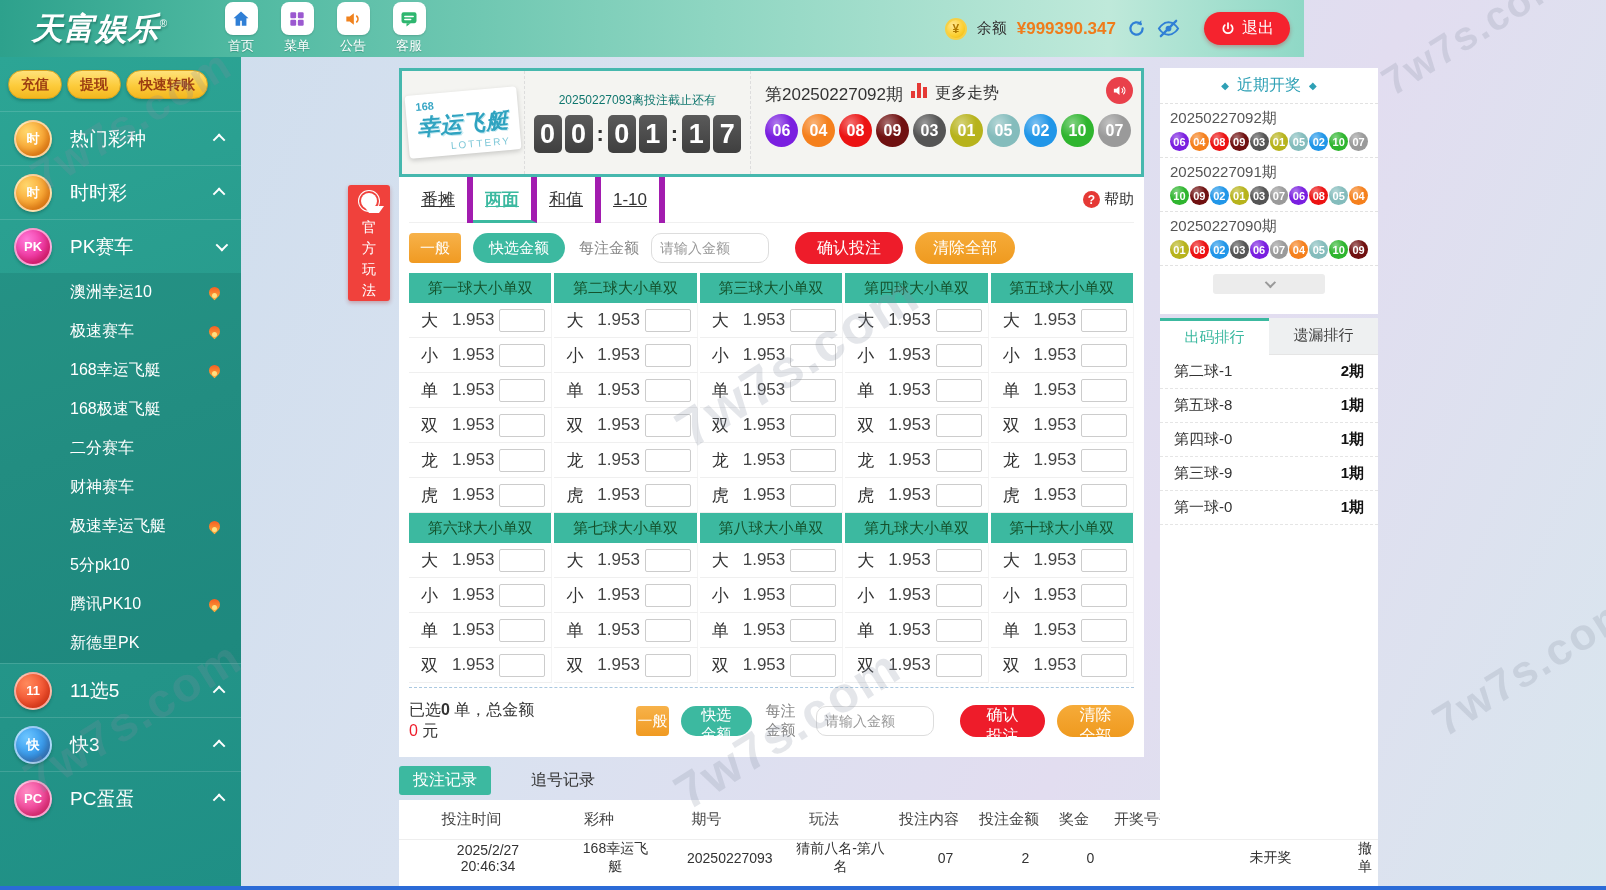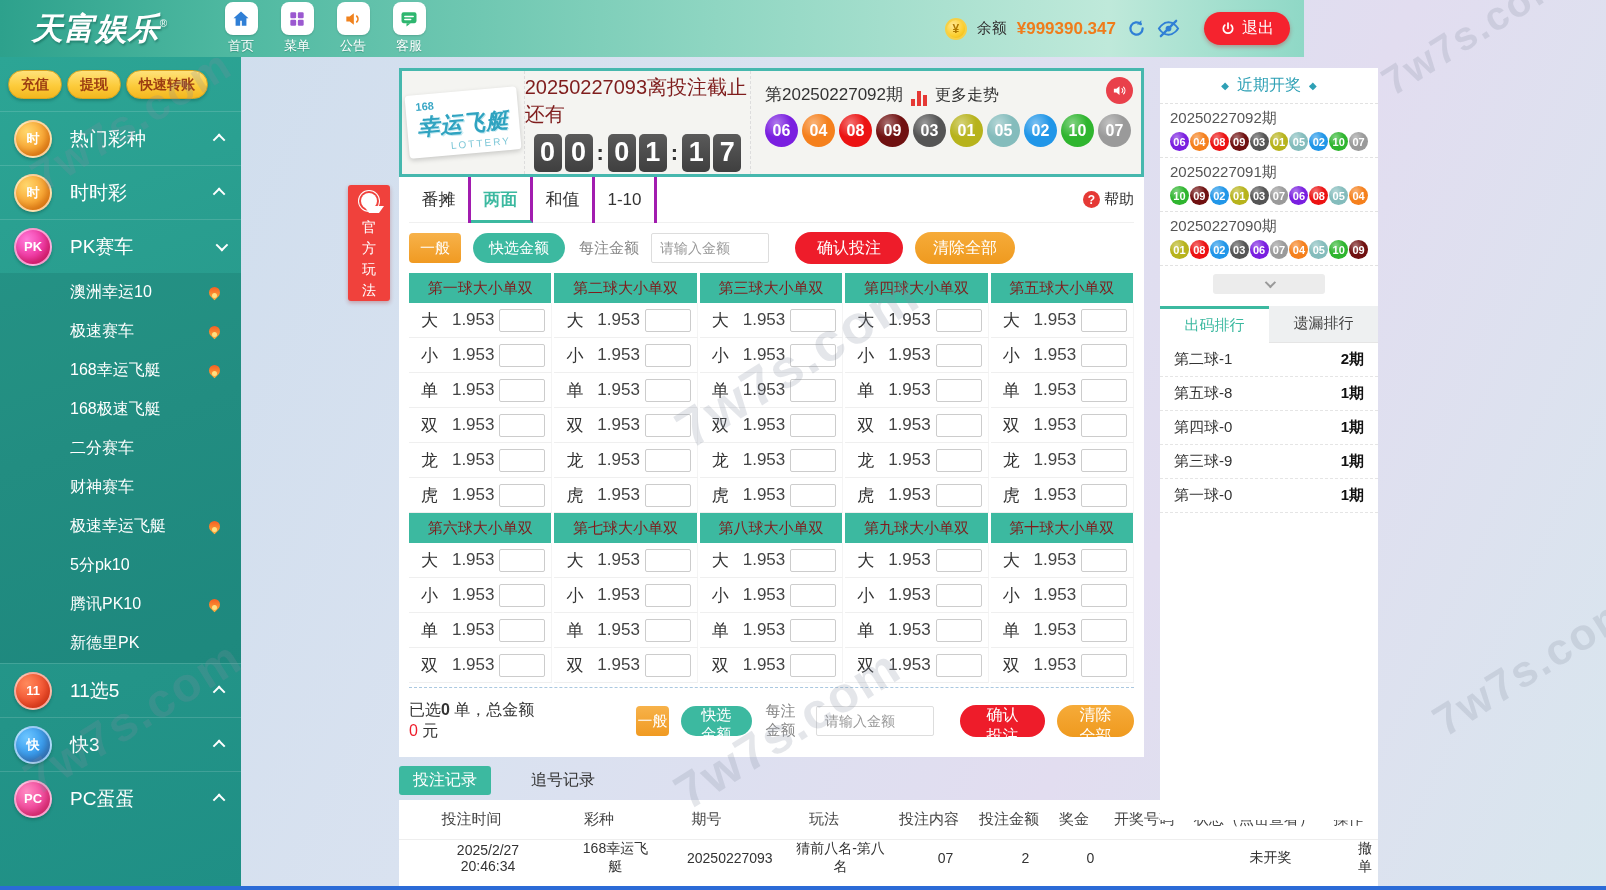--- a/index.html
+++ b/index.html
@@ -61,27 +61,27 @@
   .banner { position:absolute; left:399px; top:68px; width:745px; height:109px; z-index:6;
             background:#f4f4f1; border:3px solid #46b8ae; display:flex; }
   .banner-logo-wrap { width:128px; display:flex; align-items:center; justify-content:center; }
   .banner-logo { background:#fff; padding:6px 10px 4px; border-radius:4px; transform:rotate(-5deg);
                  box-shadow:0 2px 5px rgba(0,0,0,.18); text-align:center; }
   .bl-168 { color:#3aa7c5; font-size:11px; font-weight:700; text-align:left; }
   .bl-name { color:#2fa3c0; font-size:22px; font-weight:700; font-style:italic; letter-spacing:1px;
              text-shadow:1px 1px 0 #bfe6ef; }
   .bl-sub { color:#7fc8d8; font-size:10px; letter-spacing:2px; text-align:right; }
   .banner-mid { width:238px; border-left:1px dashed #ddd; display:flex; flex-direction:column; align-items:center; justify-content:center; gap:6px; }
-  .cd-label { color:#7f1d1d; font-size:20px; }
+  .cd-label { color:#0f766e; font-size:12px; }
   .cd-row { display:flex; align-items:center; gap:3px; }
   .cd-digit { width:28px; height:38px; background:linear-gradient(#5a5a5a,#3f3f3f); border-radius:5px; color:#fff;
               font-size:27px; font-weight:700; display:flex; align-items:center; justify-content:center; }
   .cd-colon { color:#333; font-size:22px; font-weight:700; margin:0 1px; }
   .banner-right { flex:1; border-left:1px dashed #ddd; position:relative; padding:12px 10px 0 14px; }
-  .br-row1 { display:flex; align-items:flex-end; gap:8px; }
+  .br-row1 { display:flex; align-items:flex-start; gap:8px; }
   .issue-txt { color:#333; font-size:17px; }
   .bars-ico { display:flex; align-items:flex-end; gap:2px; height:15px; }
   .bars-ico i { display:block; width:4px; background:#e53935; }
   .more-trend { color:#333; font-size:16px; cursor:pointer; }
   .balls-row { display:flex; gap:4px; margin-top:8px; }
   .ball { border-radius:50%; color:#fff; font-weight:700; display:flex; align-items:center; justify-content:center;
           background-image:radial-gradient(circle at 35% 28%,rgba(255,255,255,.4),rgba(255,255,255,0) 45%); }
   .ball.big { width:33px; height:33px; font-size:16px; }
   .ball.small { width:19px; height:19px; font-size:11px; }
   .speaker-btn { position:absolute; right:8px; top:6px; width:27px; height:27px; border-radius:50%; background:#e9404b;
@@ -93,40 +93,40 @@
   .medal { width:16px; height:16px; margin:8px 0 2px; border-radius:50%; background:#fff; position:relative;
            box-shadow:0 0 0 2px #f0413c, 0 0 0 3px #fff; }
   .medal:after { content:""; position:absolute; left:3px; top:13px; border:5px solid #fff; border-top-width:7px;
                  border-bottom:0; border-left-color:transparent; border-right-color:transparent; width:10px; }
   .official-tag .vt { color:#fff; font-size:14px; line-height:21px; margin-top:6px; text-align:center; }
 
   
   .bet-panel { position:absolute; left:399px; top:177px; width:745px; height:580px; background:#fff; z-index:6; padding:0 10px; }
   .bet-tabs { display:flex; align-items:center; height:46px; border-bottom:1px solid #f0f0f0; }
   .bet-tab { min-width:62px; padding:0 12px; height:46px; line-height:46px; text-align:center; font-size:17px; color:#333;
-             border-right:3px solid #a21caf; cursor:pointer; }
+             border-right:6px solid #a21caf; cursor:pointer;text-decoration:underline; }
   .bet-tab.active { color:#3cb9a0; border-bottom:3px solid #3cb9a0; font-weight:700; }
   .help-link { margin-left:auto; display:flex; align-items:center; gap:4px; color:#333; font-size:15px; cursor:pointer; }
   .q-ico { width:17px; height:17px; border-radius:50%; background:#e53935; color:#fff; font-size:12px; font-weight:700;
            display:flex; align-items:center; justify-content:center; }
   .controls-row { display:flex; align-items:center; gap:12px; padding:9px 0; }
   .btn-general { background:linear-gradient(#f7b24a,#f09a22); color:#fff; font-size:15px; border:none; border-radius:4px;
                  width:52px; height:30px; cursor:pointer; }
   .btn-quick { background:#3cb9a0; color:#fff; font-size:15px; border:none; border-radius:15px; padding:0 16px; height:30px; cursor:pointer; }
   .per-lbl { color:#888; font-size:15px; margin-left:2px; }
-  .amount-input { width:118px; height:30px; border:1px solid #ddd; border-radius:2px; font-size:14px; padding:0 8px; color:#333; }
+  .amount-input { width:118px; height:30px; border:1px solid #ddd; border-radius:10px; font-size:14px; padding:0 8px; color:#333; }
   .amount-input::placeholder { color:#999; }
   .btn-confirm { background:#ee1c2a; color:#fff; font-size:16px; border:none; border-radius:16px; padding:0 22px; height:32px;
                  cursor:pointer; margin-left:14px; }
   .btn-clear { background:linear-gradient(#f6ab39,#ef9a1f); color:#fff; font-size:16px; border:none; border-radius:16px;
                padding:0 18px; height:32px; cursor:pointer; }
   .bet-grid { display:flex; }
   .bet-col { flex:1; border-right:2px solid #fff; }
   .bet-col:last-child { border-right:none; }
-  .bet-head { height:30px; line-height:30px; background:#3cb9a0; color:#7f1d1d; font-size:15px; text-align:center;
+  .bet-head { height:30px; line-height:30px; background:#3cb9a0; color:#14532d; font-size:15px; text-align:center;
               border-right:1px solid #fff; }
   .bet-cell { height:35px; display:flex; align-items:center; border-bottom:1px solid #efefef; border-right:1px solid #f4f4f4;
               padding:0 6px 0 12px; cursor:pointer; }
   .bet-lbl { width:26px; color:#333; font-size:17px; }
   .bet-odds { flex:1; text-align:center; color:#444; font-size:17px; }
   .bet-input { width:46px; height:23px; border:1px solid #ccc; border-radius:2px; }
   .summary-row { border-top:1px dashed #aac8e0; margin-top:4px; padding-top:12px; display:flex; align-items:center; }
   .sum-text { color:#333; font-size:16px; }
   .sum-text b { font-weight:700; }
   .sum-red { color:#ee1c2a; }
@@ -148,21 +148,21 @@
   .recent-title { height:36px; display:flex; align-items:center; justify-content:center; gap:8px;
                   color:#2ea0b5; font-size:16px; border-bottom:1px dashed #e2e2e2; }
   .recent-title .dm { font-size:10px; }
   .draw-block { padding:5px 10px 6px; border-bottom:1px dashed #e2e2e2; }
   .draw-issue { color:#555; font-size:15px; margin-bottom:4px; }
   .draw-balls { display:flex; gap:1px; }
   .more-btn { width:112px; height:20px; margin:8px auto 0; background:#ececec; border-radius:3px; display:flex;
               align-items:center; justify-content:center; cursor:pointer; }
   .chev.gray { border-color:#999; width:8px; height:8px; }
 
-  .rank-panel { position:absolute; left:1160px; top:306px; width:218px; height:514px; background:#fff; z-index:6; }
+  .rank-panel { position:absolute; left:1160px; top:318px; width:218px; height:514px; background:#fff; z-index:6; }
   .rank-tabs { display:flex; }
   .rank-tab { flex:1; height:37px; line-height:34px; text-align:center; font-size:15px; cursor:pointer;
               background:#eef0f1; color:#444; border-bottom:1px solid #e5e5e5; }
   .rank-tab.active { background:#fff; color:#3cb9a0; border-top:3px solid #3cb9a0; border-bottom:none; line-height:31px; }
   .rank-item { height:34px; display:flex; align-items:center; padding:0 14px; border-bottom:1px dashed #e5e5e5; }
   .rank-name { flex:1; color:#333; font-size:15px; }
   .rank-val { color:#111; font-size:15px; font-weight:700; }
 
   .bottom-line { position:absolute; left:0; bottom:0; width:1606px; height:4px; background:#2b6bd7; z-index:40; }
 </style>

